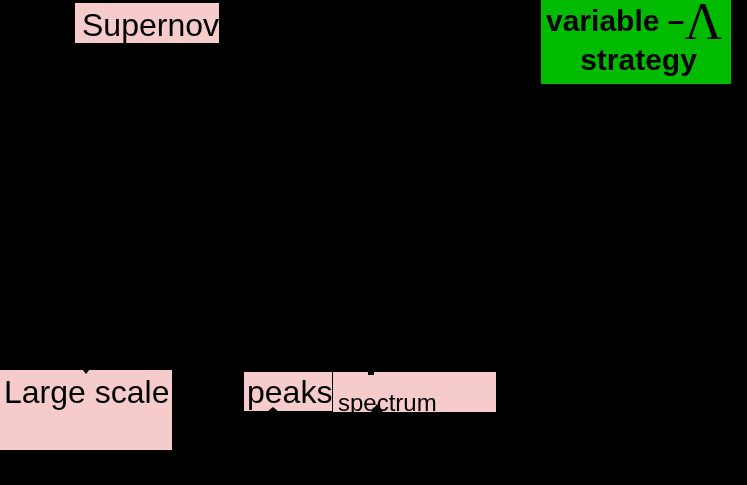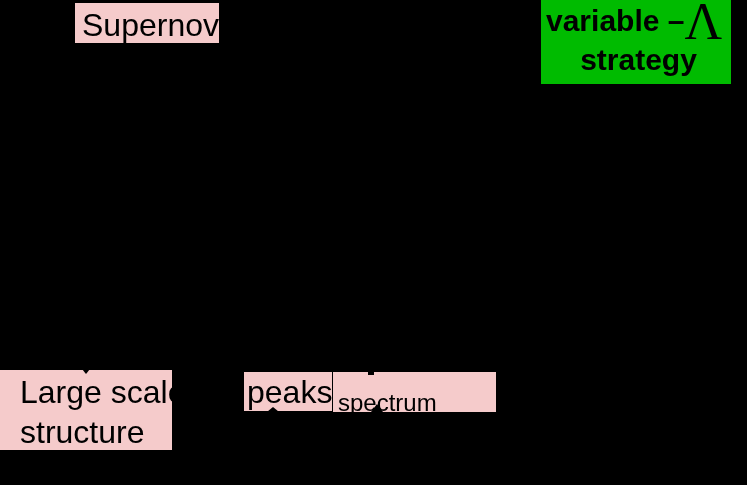--- a/index.html
+++ b/index.html
@@ -11,21 +11,21 @@
   .hl{position:absolute;background:#f5cbcb;box-sizing:border-box;white-space:nowrap;}
   .box-supernovae{left:75px;top:3px;width:144px;height:40px;font-size:32px;line-height:34px;padding:5px 0 0 7px;}
   .box-green{
     position:absolute;left:541px;top:0;width:190px;height:84px;box-sizing:border-box;
     background:#00bb00;font-weight:bold;padding:2px 0 0 5px;white-space:nowrap;
   }
   .gl1{display:flex;align-items:flex-start;height:42px;}
   .gl1 .pre{font-size:30px;line-height:38px;}
   .gl1 .lam{font-family:"Liberation Serif","DejaVu Serif",serif;font-weight:normal;font-size:52px;line-height:40px;}
   .gl2{font-size:30px;line-height:32px;text-align:center;}
-  .box-lss{left:0;top:370px;width:172px;height:80px;font-size:32px;line-height:40px;padding:2px 0 0 20px;}
+  .box-lss{left:0;top:370px;width:172px;height:80px;font-size:32px;line-height:40px;padding:2px 0 0 4px;}
   .box-peaks{left:244px;top:372px;width:88px;height:39px;font-size:32px;line-height:34px;padding:3px 1px 0 3px;overflow:hidden;}
   .box-spectrum{left:333px;top:372px;width:163px;height:40px;font-size:24px;line-height:34px;padding:14px 0 0 5px;overflow:hidden;}
   .box-cmb{left:308px;top:454px;width:100px;height:31px;font-size:32px;line-height:32px;padding:2px 0 0 15px;overflow:hidden;}
   .tri{position:absolute;width:0;height:0;}
   .tri-down-lss{left:78px;top:364px;border-left:8px solid transparent;border-right:8px solid transparent;border-top:10px solid #000;}
   .tri-up-peaks{left:262px;top:407px;border-left:11px solid transparent;border-right:11px solid transparent;border-bottom:9px solid #000;}
   .nub-spectrum-top{position:absolute;left:368px;top:371px;width:6px;height:4px;background:#000;}
   .tri-up-spectrum{left:371px;top:404px;border-left:6px solid transparent;border-right:6px solid transparent;border-bottom:8px solid #000;}
 </style>
 </head>
@@ -38,21 +38,20 @@
   <div class="box-green">
     <div class="gl1">
       <span class="pre">variable –</span>
         <span class="lam">Λ</span>
     </div>
     <div class="gl2">strategy</div>
   </div>
 
   <div class="hl box-lss">
     <div>Large scale</div>
-    <div>structure</div>
   </div>
 
   <div class="hl box-peaks">peaks</div>
 
   <div class="hl box-spectrum">spectrum</div>
 
 
   <div class="tri tri-down-lss"></div>
   <div class="tri tri-up-peaks"></div>
   <div class="nub-spectrum-top"></div>

